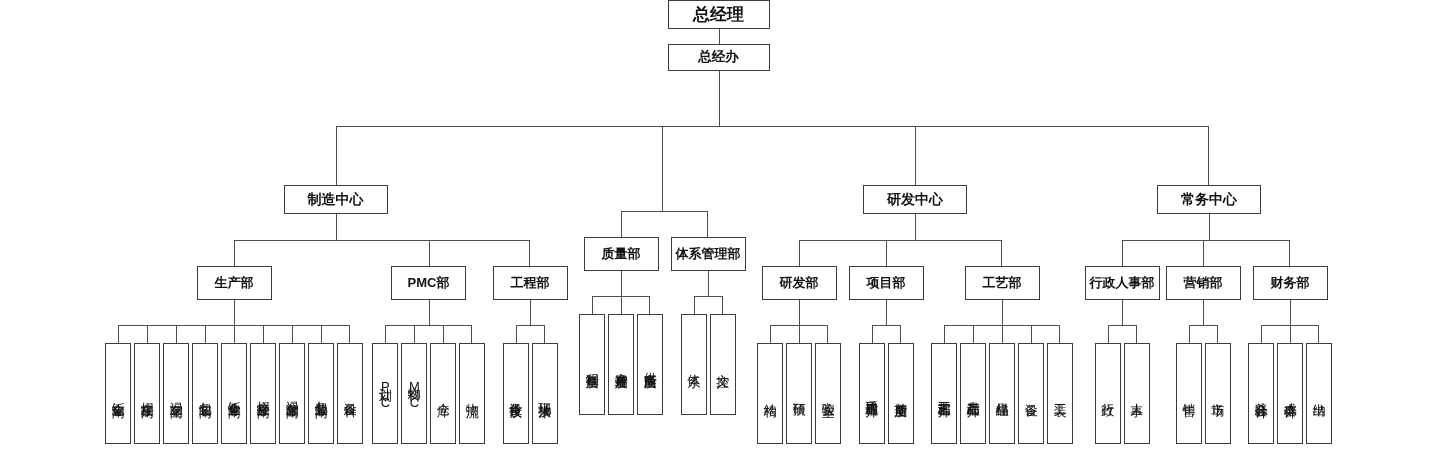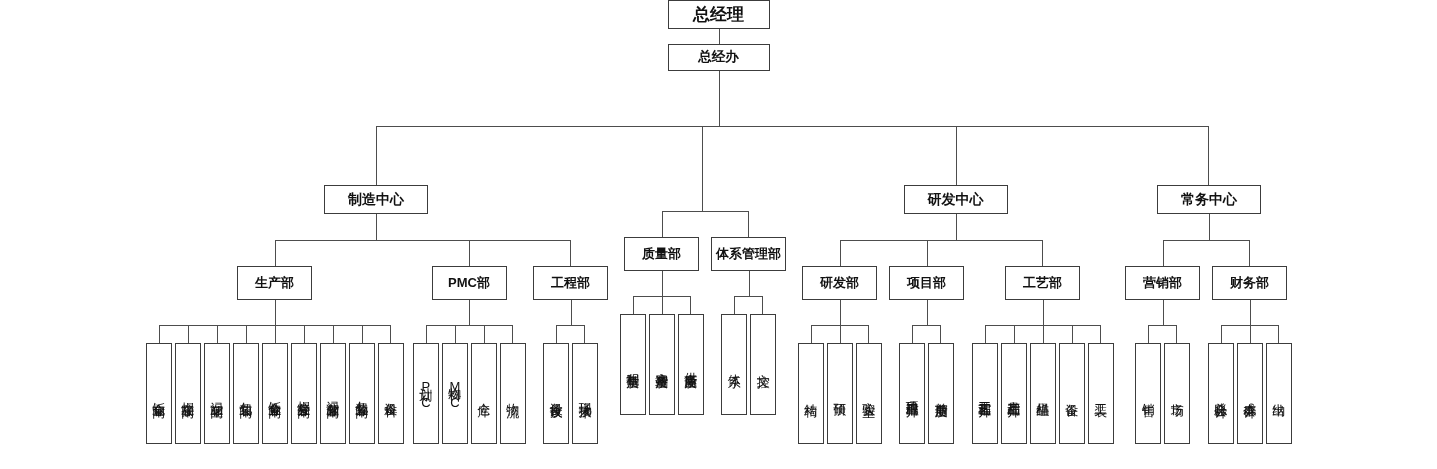--- a/index.html
+++ b/index.html
@@ -298,20 +298,37 @@
                   </li>
                 </ul>
               </li>
               <li>
                 <div class="node lv2">
                   <span>常务中心</span>
                 </div>
                 <ul class="l3">
                   <li>
                     <div class="node lv3">
+                      <span>行政人事部</span>
+                    </div>
+                    <ul class="l4">
+                      <li>
+                        <div class="node lv4">
+                          <span>行政</span>
+                        </div>
+                      </li>
+                      <li>
+                        <div class="node lv4">
+                          <span>人事</span>
+                        </div>
+                      </li>
+                    </ul>
+                  </li>
+                  <li>
+                    <div class="node lv3">
                       <span>营销部</span>
                     </div>
                     <ul class="l4">
                       <li>
                         <div class="node lv4">
                           <span>销售</span>
                         </div>
                       </li>
                       <li>
                         <div class="node lv4">

